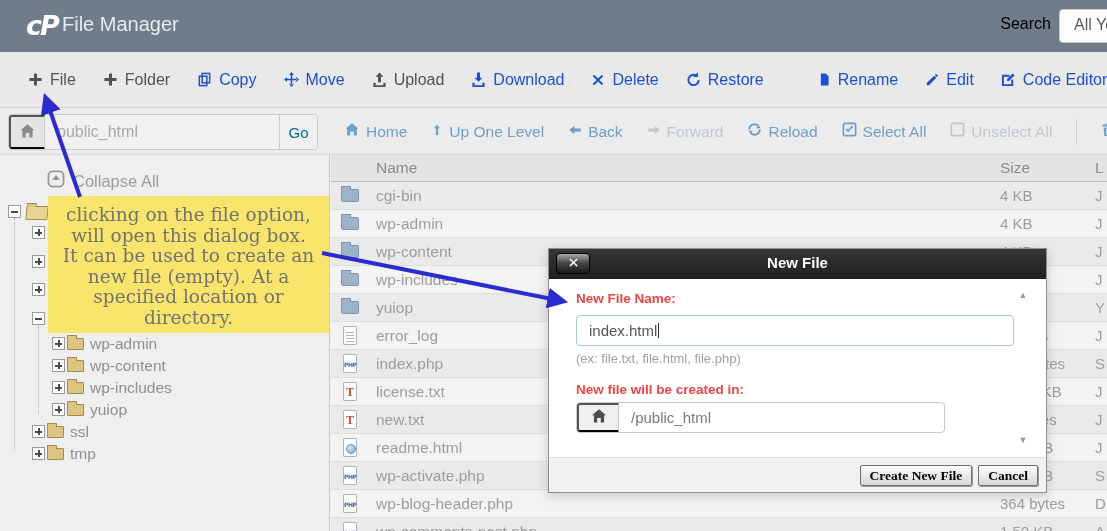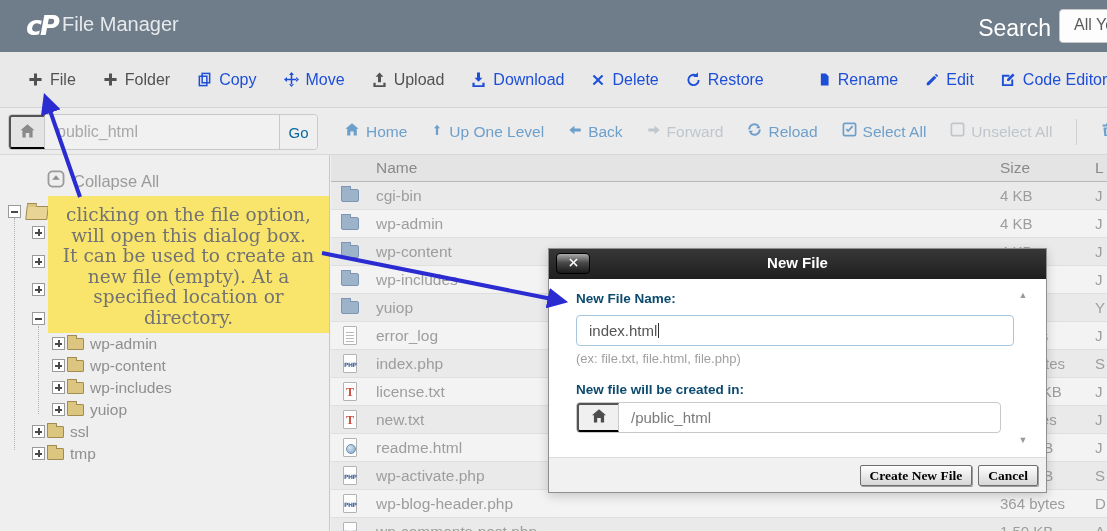--- a/index.html
+++ b/index.html
@@ -4,21 +4,21 @@
 <style>
   * { margin:0; padding:0; box-sizing:border-box; }
   html,body { width:1107px; height:531px; overflow:hidden; }
   body { position:relative; font-family:"Liberation Sans",sans-serif; background:#f0f0f0; }
 
   
   .header { position:absolute; left:0; top:0; width:1107px; height:52px; background:#6f7c8a; z-index:5; }
   .logo { position:absolute; left:26px; top:10px; color:#fff; font-family:"DejaVu Sans",sans-serif;
           font-weight:bold; font-style:italic; font-size:27px; letter-spacing:-2px; }
   .app-title { position:absolute; left:62px; top:13px; color:#e7eaec; font-size:20px; font-weight:400; }
-  .search-label { position:absolute; right:56px; top:15px; color:#ffffff; font-size:23px;text-align:right; }
+  .search-label { position:absolute; right:56px; top:15px; color:#000000; font-size:16px;text-align:right; }
   .search-scope { position:absolute; left:1059px; top:9px; width:76px; height:34px; background:#fdfdfd;
                   border:1px solid #c8c8c8; border-radius:4px; color:#5a5a5a; font-size:16px;
                   padding:6px 0 0 14px; }
 
   
   .toolbar { position:absolute; left:0; top:52px; width:1107px; height:56px; background:#e9e9e9;
              border-bottom:1px solid #d2d2d2; display:flex; align-items:center; padding-left:28px; z-index:5; }
   .tbtn { display:flex; align-items:center; gap:7px; background:none; border:none; font:inherit;
           font-size:16px; margin-right:27px; white-space:nowrap; }
   .tbtn.en { color:#525252; cursor:pointer; }
@@ -95,27 +95,27 @@
   
   .dialog { position:absolute; left:548px; top:248px; width:499px; height:245px; background:#fff;
             border:1px solid #8f8f8f; box-shadow:0 3px 10px rgba(0,0,0,.18); z-index:30; }
   .dtitlebar { position:absolute; left:0; top:0; right:0; height:30px;
                background:linear-gradient(#373737,#1f1f1f); }
   .dtitle { position:absolute; left:0; right:0; top:5px; text-align:center; color:#fff;
             font-size:15px; font-weight:bold; }
   .dclose { position:absolute; left:7px; top:4px; width:34px; height:21px; border-radius:4px;
             background:linear-gradient(#ababab,#4a4a4a 45%,#1a1a1a); border:1px solid #000;
             display:flex; align-items:center; justify-content:center; cursor:pointer; }
-  .dlabel { position:absolute; left:27px; font-size:13.5px; font-weight:bold; color:#0c4a6e; }
+  .dlabel { position:absolute; left:27px; font-size:13.5px; font-weight:bold; color:#ef4444; }
   .dinput-name { position:absolute; left:27px; top:66px; width:438px; height:31px;
                  border:1px solid #a5c6df; border-radius:4px; font-size:15px; color:#555;
                  padding:6px 0 0 12px; background:#fff; }
   .caret { display:inline-block; width:1px; height:15px; background:#333; vertical-align:-2px; margin-left:1px; }
   .dhint { position:absolute; left:27px; top:102px; font-size:13px; color:#a0a0a0; }
-  .dgroup { position:absolute; left:27px; top:153px; width:425px; height:31px; display:flex;
+  .dgroup { position:absolute; left:27px; top:153px; width:369px; height:31px; display:flex;
             border:1px solid #c9c9c9; border-radius:4px; background:#fff; }
   .daddon { width:42px; background:#f0f0f0; border-right:1px solid #c9c9c9; border-radius:3px 0 0 3px;
             display:flex; align-items:center; justify-content:center; color:#4d4d4d; }
   .dpath { flex:1; border:none; background:transparent; font:inherit; font-size:15px; color:#7a7a7a;
            padding-left:12px; outline:none; }
   .dscroll-up, .dscroll-down { position:absolute; left:466px; width:16px; text-align:center;
             font-size:9px; color:#9a9a9a; cursor:pointer; background:none; border:none; }
   .dscroll-up { top:41px; } .dscroll-down { top:186px; }
   .dfooter { position:absolute; left:0; right:0; bottom:0; height:35px; background:#f1f1f1;
              border-top:1px solid #ddd; display:flex; align-items:center; justify-content:flex-end;

